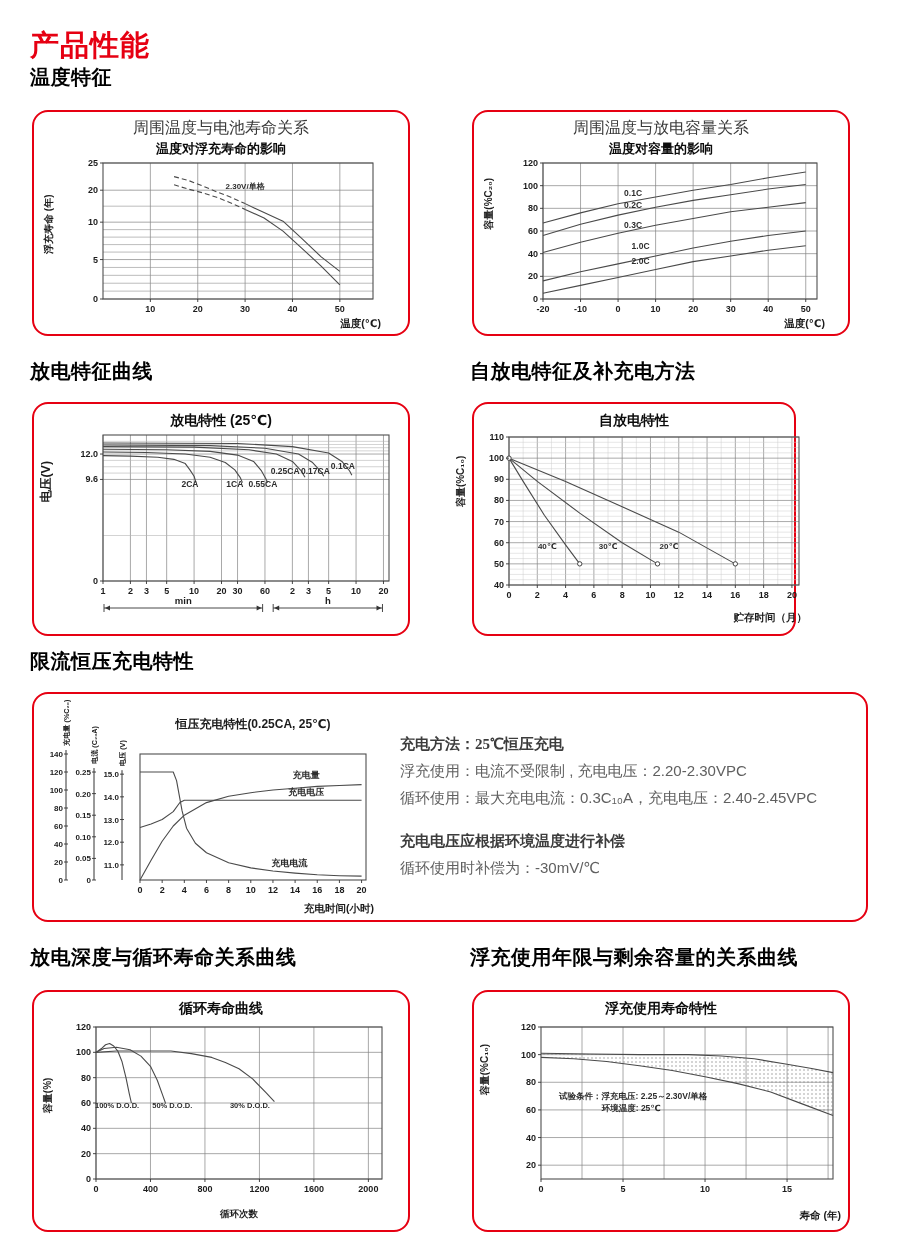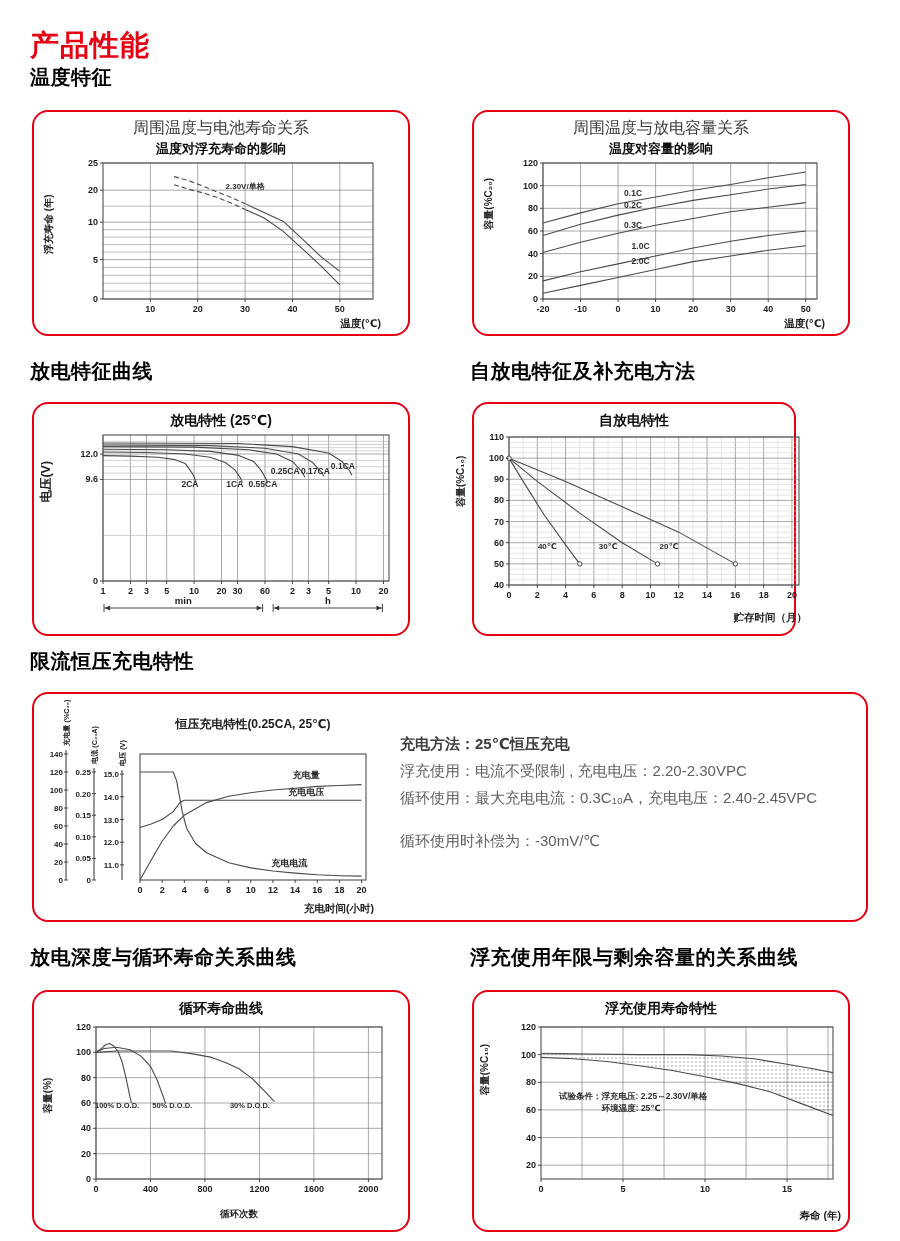--- a/index.html
+++ b/index.html
@@ -10,21 +10,21 @@
   .box{position:absolute;border:2px solid #e60012;border-radius:16px;background:#fff;
        display:flex;flex-direction:column;align-items:center;box-sizing:border-box;}
   .box.wide{flex-direction:row;align-items:flex-start;}
   .ct1{margin-top:6px;font-size:16px;color:#3a3a3a;line-height:20px;}
   .ct2{font-size:13px;font-weight:bold;color:#0c0c0c;line-height:17px;margin-top:2px;}
   .ct3{margin-top:7px;font-size:14px;font-weight:bold;color:#0c0c0c;line-height:18px;}
   .plot{line-height:0;}
   .chartcol{width:360px;flex:0 0 360px;line-height:0;}
   .notes{flex:1;padding:40px 24px 0 6px;font-size:15px;}
   .notes p{margin:0 0 7px 0;line-height:20px;}
-  .notes .nb{font-weight:bold;color:#3c3c3c;}
+  .notes .nb{font-weight:bold;color:#3c3c3c;font-family:Liberation Serif, serif;}
   .notes .nn{color:#606060;}
   .notes .gap{height:16px;}
   svg text{font-family:"Liberation Sans","DejaVu Sans",sans-serif;}
 </style>
 </head>
 <body>
 
 <div>
   <div class="h1">产品性能</div>
 
@@ -426,20 +426,21 @@
           <line x1="327.56862745098044" y1="186" x2="327.56862745098044" y2="189" stroke="#333" stroke-width="0.9"></line>
           <text x="327.56862745098044" y="199" text-anchor="middle" font-size="9" font-weight="700" fill="#1c1c1c">20</text>
           <text x="219" y="34" text-anchor="middle" font-size="12" font-weight="700" fill="#1c1c1c">恒压充电特性(0.25CA, 25℃)</text>
           <text x="340" y="218" text-anchor="end" font-size="10.5" font-weight="700" fill="#1c1c1c">充电时间(小时)</text>
         </svg></div>
     <div class="notes">
       <p class="nb">充电方法：25℃恒压充电</p>
       <p class="nn">浮充使用：电流不受限制 , 充电电压：2.20-2.30VPC</p>
       <p class="nn">循环使用：最大充电电流：0.3C₁₀A，充电电压：2.40-2.45VPC</p>
       <div class="gap"></div>
+      <p class="nb">充电电压应根据环境温度进行补偿</p>
       <p class="nn">循环使用时补偿为：-30mV/℃</p>
     </div>
   </div>
 
   <div class="h2" style="left:30px;top:944px">放电深度与循环寿命关系曲线</div>
   <div class="h2" style="left:470px;top:944px">浮充使用年限与剩余容量的关系曲线</div>
 
   <div class="box" style="left:32px;top:990px;width:378px;height:242px">
     <div class="ct3">循环寿命曲线</div>
     <div class="plot"><svg width="366" height="206" viewBox="0 0 366 206">

